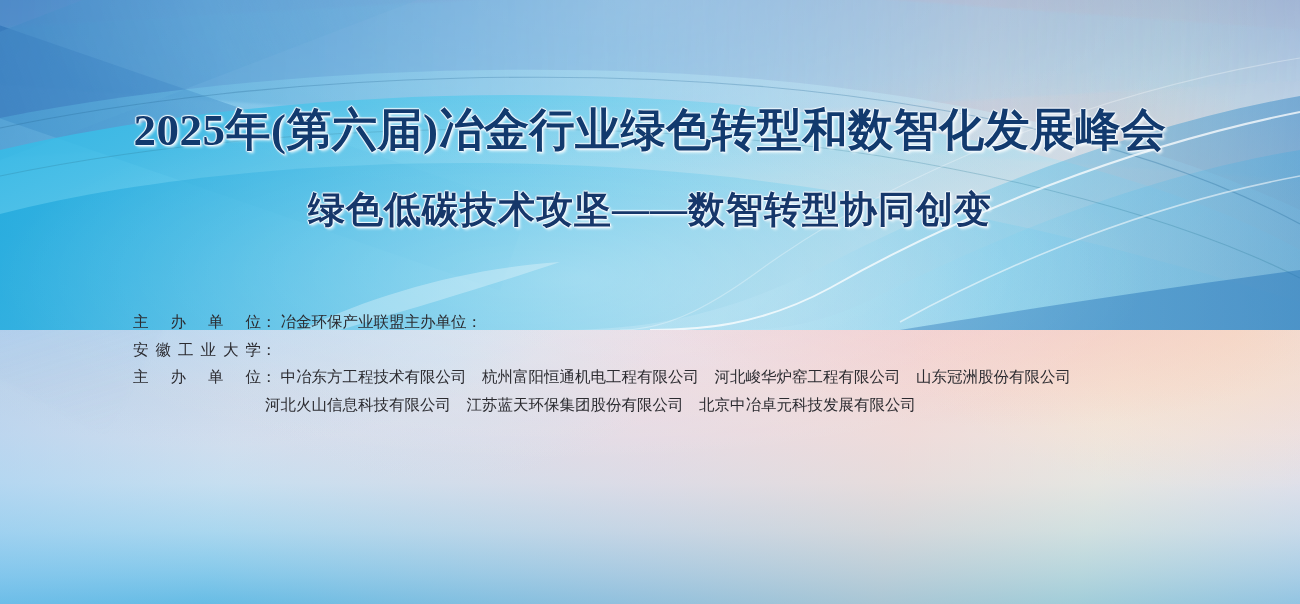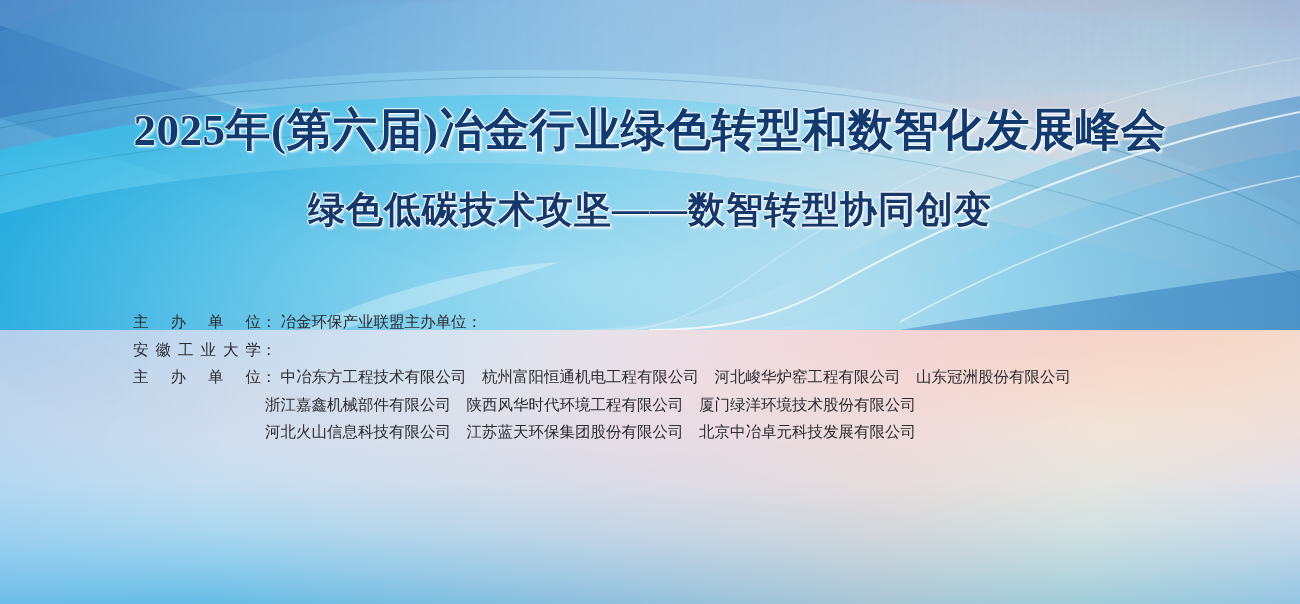--- a/index.html
+++ b/index.html
@@ -271,25 +271,20 @@
         <span class="credit-label">安徽工业大学</span>
         <span class="credit-colon">：</span>
       </div>
 
       <div class="credit-row">
         <span class="credit-label">主办单位</span>
         <span class="credit-colon">：</span>
         <span class="credit-value">中冶东方工程技术有限公司　杭州富阳恒通机电工程有限公司　河北峻华炉窑工程有限公司　山东冠洲股份有限公司</span>
       </div>
 
-      <div class="credit-row">
-        <span class="credit-indent"></span>
-        <span class="credit-colon"></span>
-        <span class="credit-value">浙江嘉鑫机械部件有限公司　陕西风华时代环境工程有限公司　厦门绿洋环境技术股份有限公司</span>
-      </div>
 
       <div class="credit-row">
         <span class="credit-indent"></span>
         <span class="credit-colon"></span>
         <span class="credit-value">河北火山信息科技有限公司　江苏蓝天环保集团股份有限公司　北京中冶卓元科技发展有限公司</span>
       </div>
 
     </div>
   </div>
 </div>

